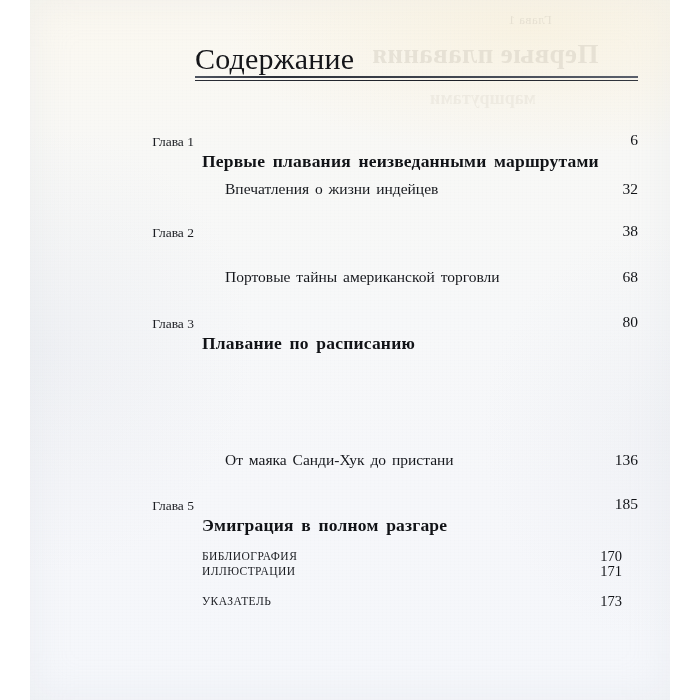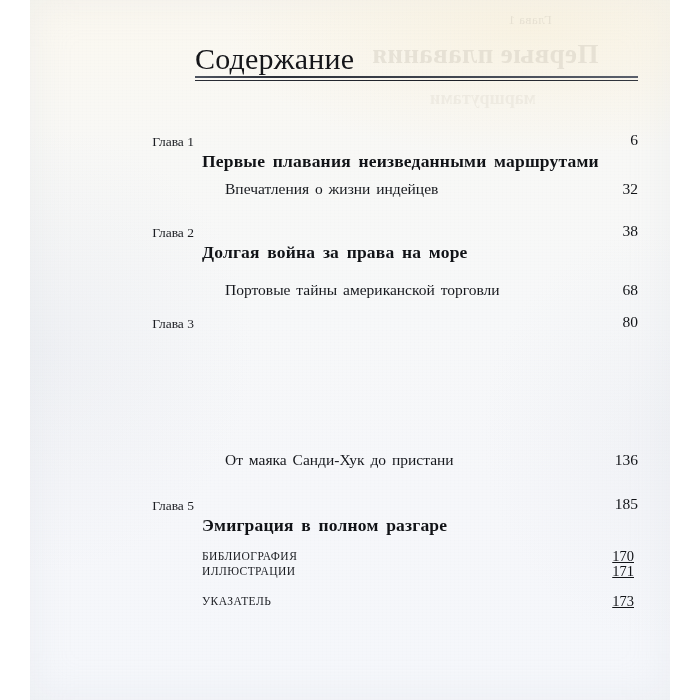--- a/index.html
+++ b/index.html
@@ -178,27 +178,26 @@
     position: absolute;
     left: 76px;
     top: 2px;
     font-size: 11.5px;
     color: #1a1c21;
     letter-spacing: 0.45px;
     white-space: nowrap;
   }
   .back-num {
     position: absolute;
-    right: 4px;
+    right: 16px;
     top: 0;
     font-size: 14.5px;
     color: #111317;
     text-align: left;
     white-space: nowrap;
-    text-decoration: underline;
   }
 </style>
 </head>
 <body>
 
 <div id="page">
 
   <div id="sheet">
     <div id="grain"></div>
 
@@ -219,32 +218,32 @@
     </div>
 
     <div class="entry" style="top:179px">
       <span class="label"></span>
       <span class="sub-title">Впечатления о жизни индейцев</span>
       <span class="page-num">32</span>
     </div>
 
     <div class="entry" style="top:221px">
       <span class="label">Глава 2</span>
-      <span class="chapter-title">Долгая война за права на море</span>
       <span class="page-num">38</span>
     </div>
 
-    <div class="entry" style="top:280px">
+    <div class="entry" style="top:267px">
       <span class="label"></span>
       <span class="sub-title">Портовые тайны американской торговли</span>
       <span class="page-num">68</span>
     </div>
 
     <div class="entry" style="top:312px">
       <span class="label">Глава 3</span>
+      <span class="chapter-title">Плавание по расписанию</span>
       <span class="page-num">80</span>
     </div>
 
 
 
     <div class="entry" style="top:450px">
       <span class="label"></span>
       <span class="sub-title">От маяка Санди-Хук до пристани</span>
       <span class="page-num">136</span>
     </div>

